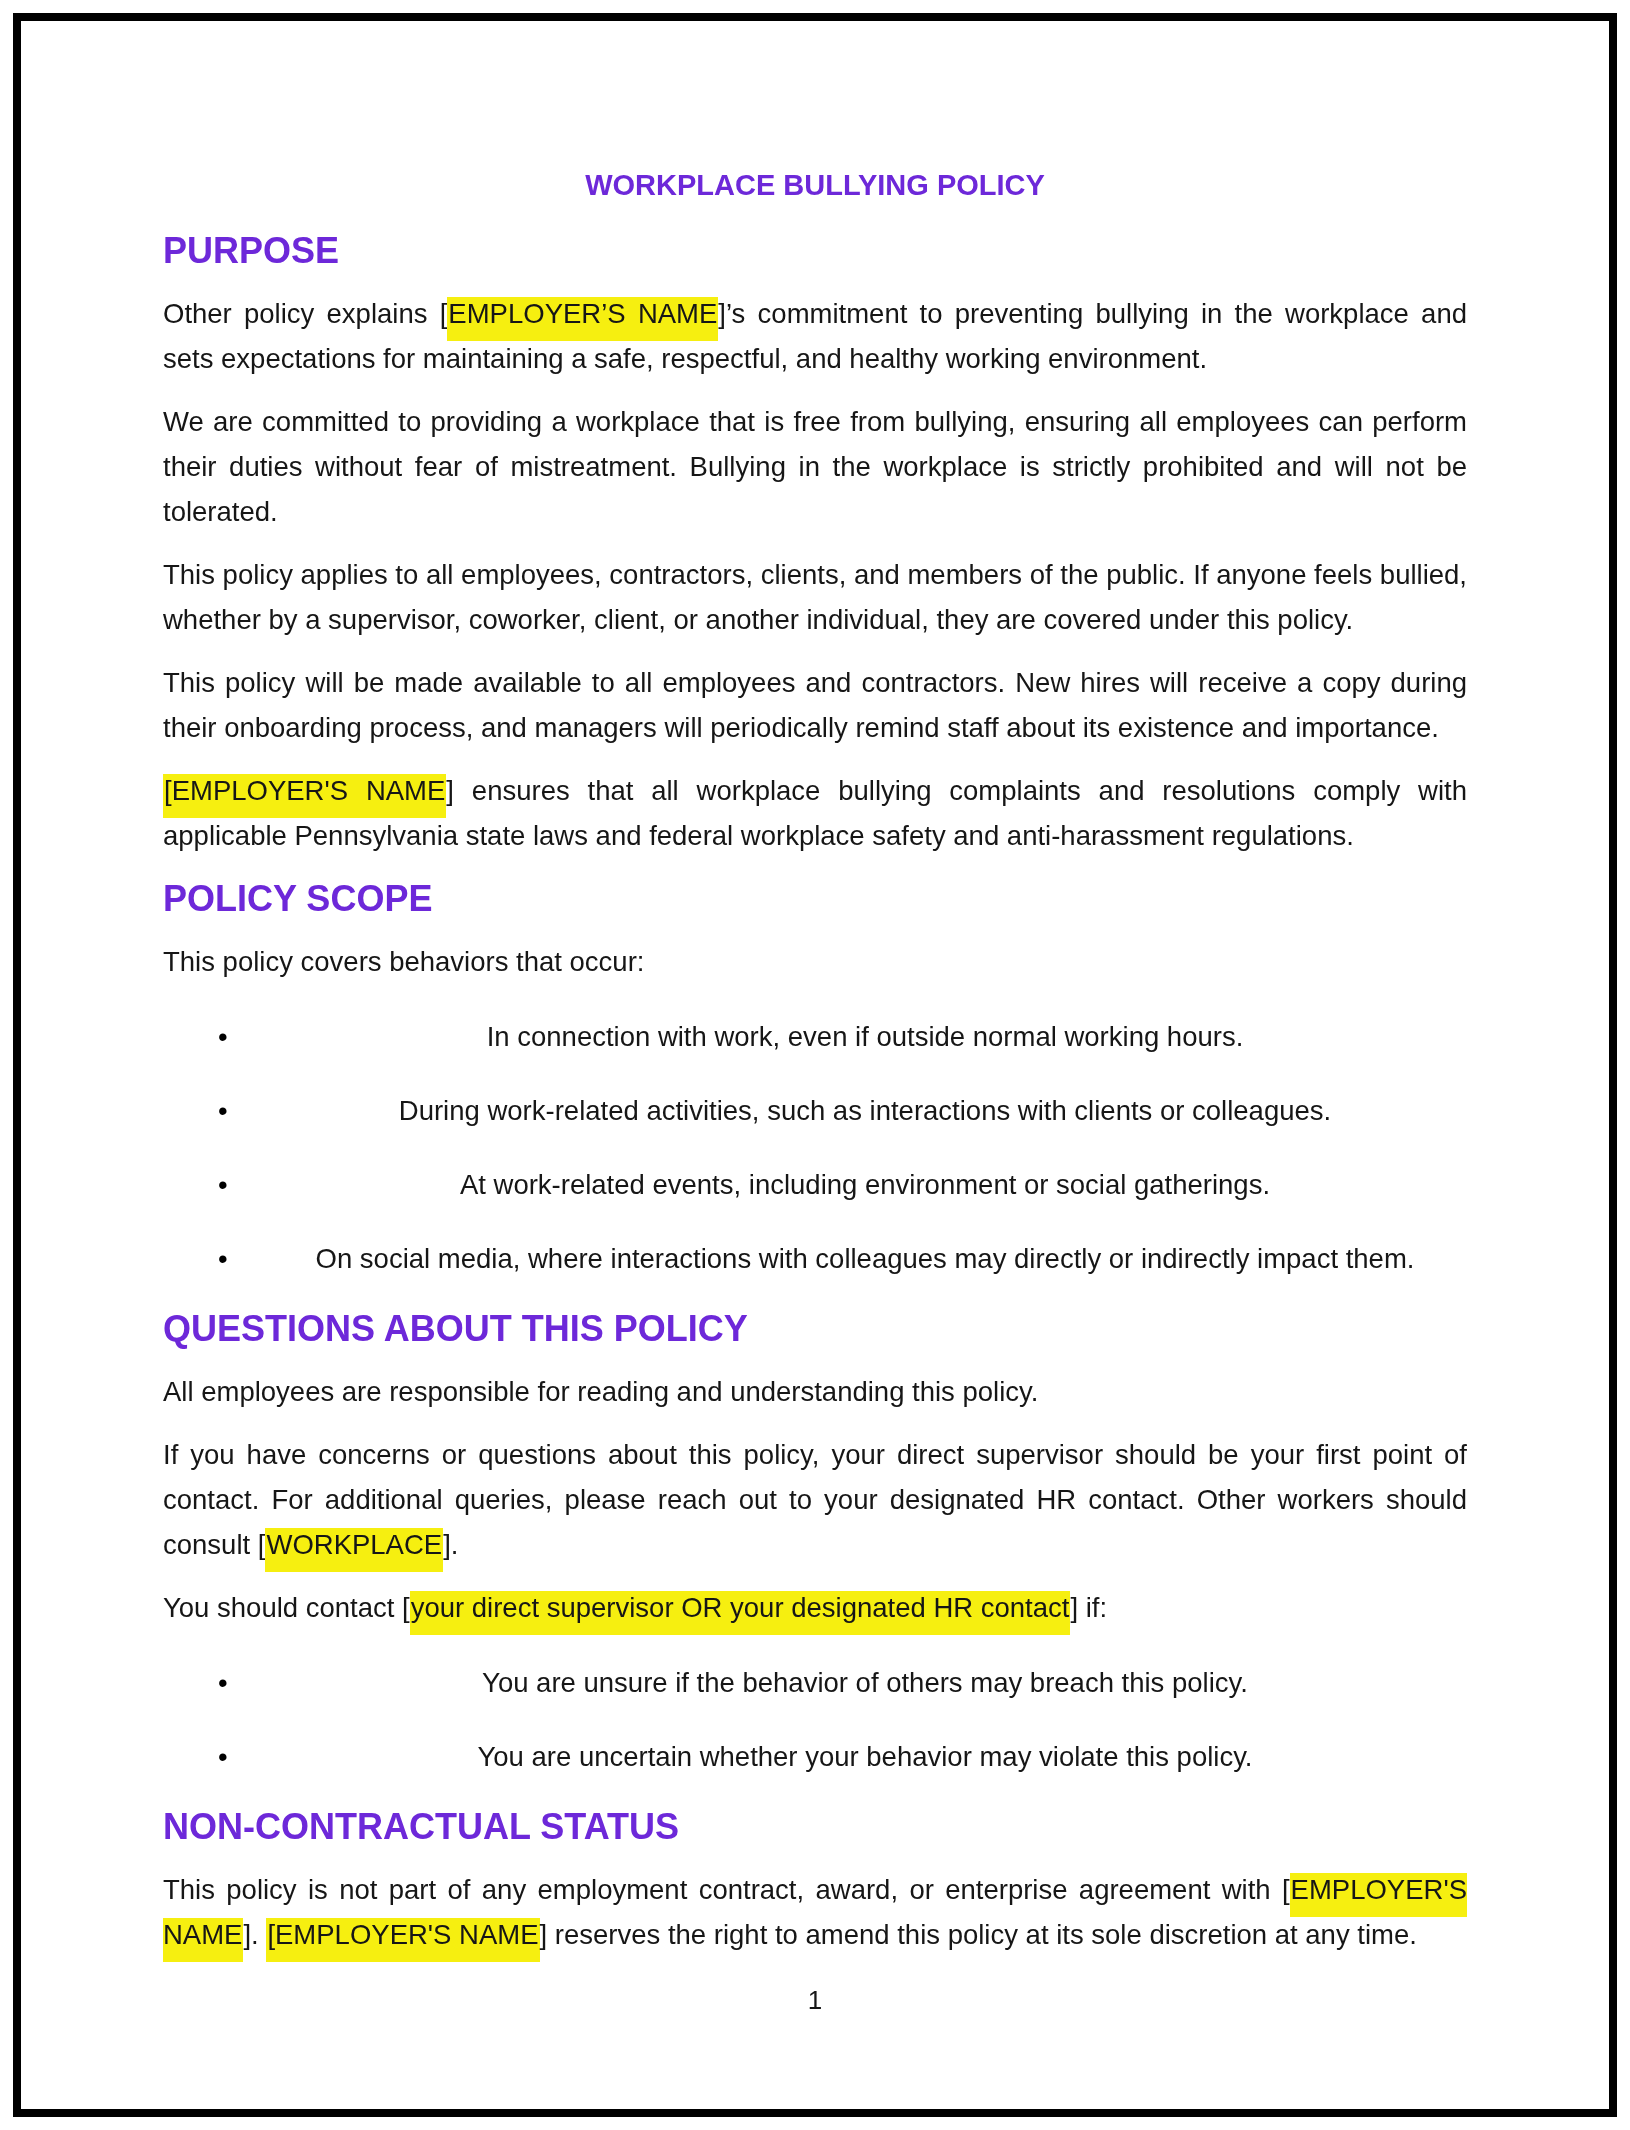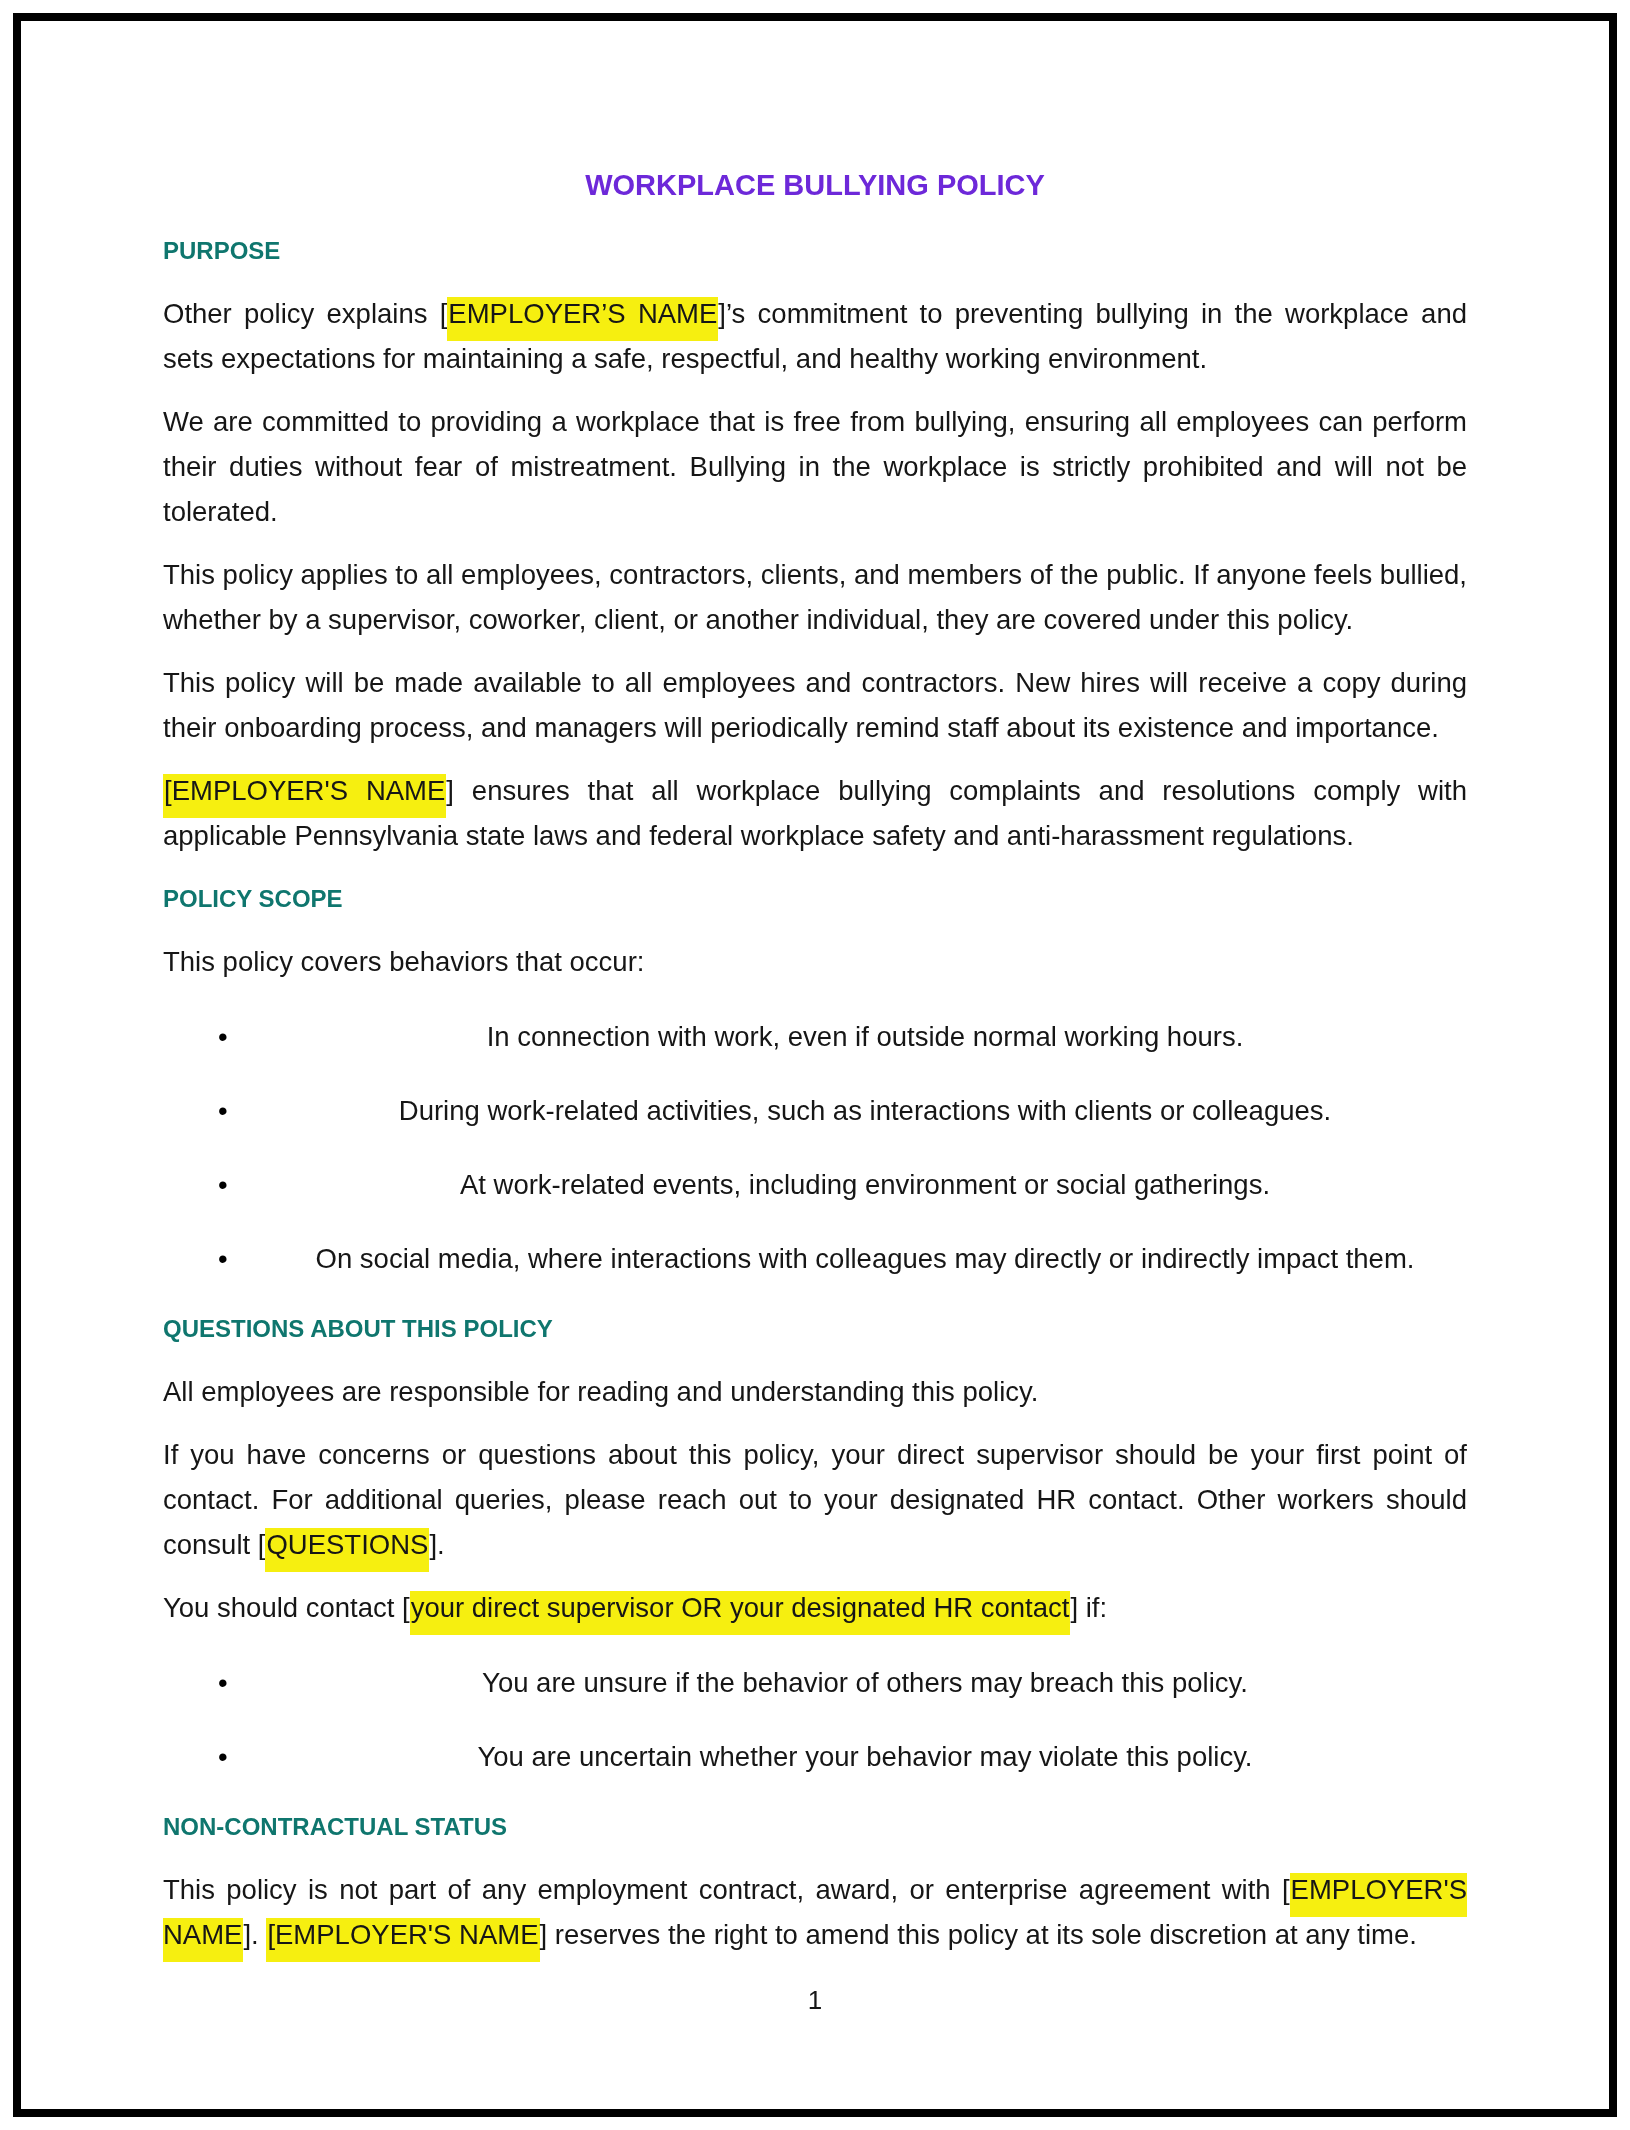--- a/index.html
+++ b/index.html
@@ -28,23 +28,23 @@
   }
   .doc-title {
     font-size: 29px;
     font-weight: 700;
     color: #6d28d9;
     text-align: center;
     line-height: 45px;
     margin: 0 0 20px 0;
   }
   .doc-heading {
-    font-size: 24px;
+    font-size: 36px;
     font-weight: 700;
-    color: #0f766e;
+    color: #6d28d9;
     line-height: 45px;
     margin: 0 0 18px 0;
   }
   .doc-paragraph {
     font-size: 27.5px;
     line-height: 45px;
     margin: 0 0 18px 0;
     text-align: justify;
   }
   .doc-list {
@@ -100,21 +100,21 @@
         <h2 class="doc-heading">POLICY SCOPE</h2>
         <p class="doc-paragraph"><span>This policy covers behaviors that occur:</span></p>
         <ul class="doc-list">
           <li class="doc-list-item">In connection with work, even if outside normal working hours.</li>
           <li class="doc-list-item">During work-related activities, such as interactions with clients or colleagues.</li>
           <li class="doc-list-item">At work-related events, including environment or social gatherings.</li>
           <li class="doc-list-item">On social media, where interactions with colleagues may directly or indirectly impact them.</li>
         </ul>
         <h2 class="doc-heading">QUESTIONS ABOUT THIS POLICY</h2>
         <p class="doc-paragraph"><span>All employees are responsible for reading and understanding this policy.</span></p>
-        <p class="doc-paragraph"><span>If you have concerns or questions about this policy, your direct supervisor should be your first point of contact. For additional queries, please reach out to your designated HR contact. Other workers should consult [</span><span class="hl">QUESTIONS</span><span>].</span></p>
+        <p class="doc-paragraph"><span>If you have concerns or questions about this policy, your direct supervisor should be your first point of contact. For additional queries, please reach out to your designated HR contact. Other workers should consult [</span><span class="hl">WORKPLACE</span><span>].</span></p>
         <p class="doc-paragraph"><span>You should contact [</span><span class="hl">your direct supervisor OR your designated HR contact</span><span>] if:</span></p>
         <ul class="doc-list">
           <li class="doc-list-item">You are unsure if the behavior of others may breach this policy.</li>
           <li class="doc-list-item">You are uncertain whether your behavior may violate this policy.</li>
         </ul>
         <h2 class="doc-heading">NON-CONTRACTUAL STATUS</h2>
         <p class="doc-paragraph"><span>This policy is not part of any employment contract, award, or enterprise agreement with [</span><span class="hl">EMPLOYER'S NAME</span><span>]. </span><span class="hl">[EMPLOYER'S NAME</span><span>] reserves the right to amend this policy at its sole discretion at any time.</span></p>
       </div>
   </div>
 

